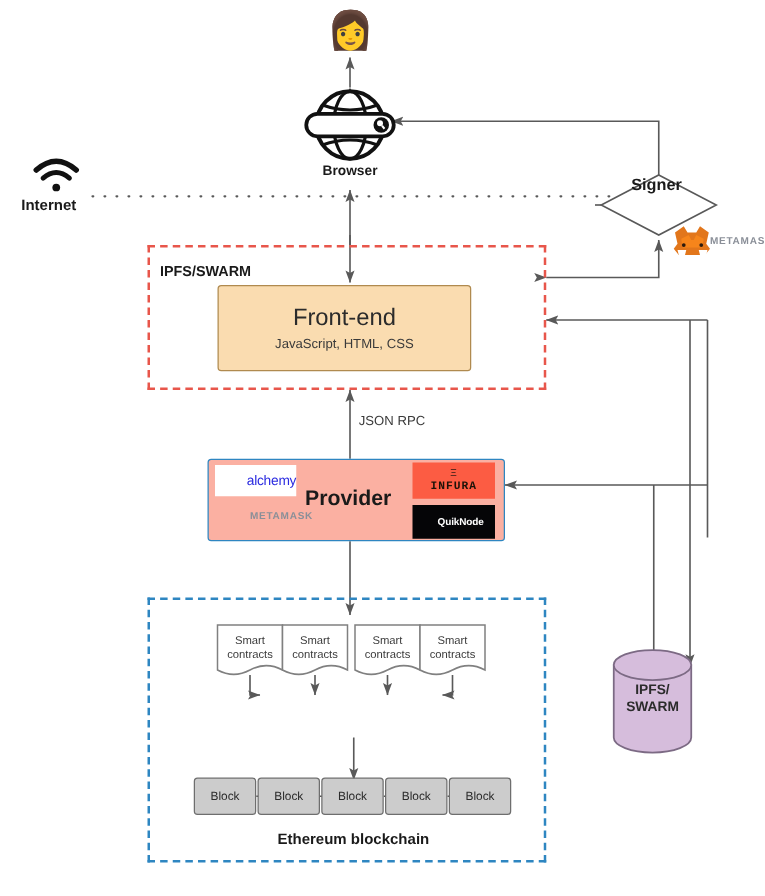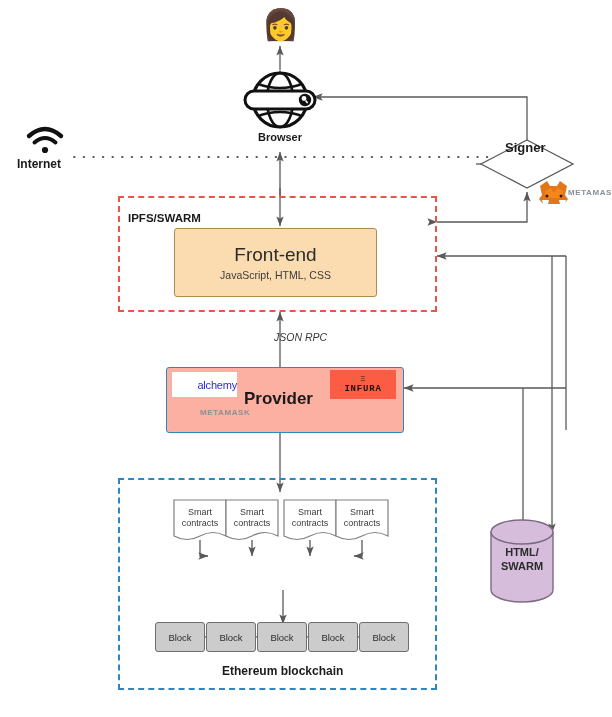--- a/index.html
+++ b/index.html
@@ -385,39 +385,43 @@
   </div>
 
   <div class="ipfs-swarm-box" style="left:118px; top:196px; width:319px; height:116px;"></div>
   <div class="ipfs-swarm-title" style="left:128px; top:212px;">IPFS/SWARM</div>
 
   <div class="frontend-box" style="left:174px; top:228px; width:203px; height:69px;">
     <div class="frontend-title">Front-end</div>
     <div class="frontend-sub">JavaScript, HTML, CSS</div>
   </div>
 
-  <div class="jsonrpc-label" style="left:274px; top:331px;font-style:italic;">JSON RPC</div>
+  <div class="jsonrpc-label" style="left:287px; top:331px;">JSON RPC</div>
 
   <div class="provider-box" style="left:166px; top:367px; width:238px; height:66px;"></div>
   <div class="provider-title" style="left:244px; top:389px;">Provider</div>
 
   <div class="logo-alchemy" style="left:172px; top:372px; width:65px; height:25px;">
     <span style="width:14px;"></span>
     <span class="alc-text">alchemy</span>
   </div>
 
   <div class="logo-metamask-prov" style="left:200px; top:408px;">
     <span class="mm-text">METAMASK</span>
   </div>
 
   <div class="logo-infura" style="left:330px; top:370px; width:66px; height:29px;">
     <span class="inf-mark">Ξ</span>
     <span class="inf-text">INFURA</span>
   </div>
 
+  <div class="logo-quicknode" style="left:330px; top:404px; width:66px; height:27px;">
+    <span style="width:8px;"></span>
+    <span class="qn-text">QuikNode</span>
+  </div>
 
   <div class="chain-box" style="left:118px; top:478px; width:319px; height:212px;"></div>
   <div class="chain-title" style="left:222px; top:664px;">Ethereum blockchain</div>
 
   <div class="sc-label" style="left:174px; top:507px;">
     <span>Smart</span><br>
     <span>contracts</span>
   </div>
   <div class="sc-label" style="left:226px; top:507px;">
     <span>Smart</span><br>
@@ -443,17 +447,17 @@
     <span class="block-text">Block</span>
   </div>
   <div class="block-box" style="left:308px; top:622px; width:50px; height:30px;">
     <span class="block-text">Block</span>
   </div>
   <div class="block-box" style="left:359px; top:622px; width:50px; height:30px;">
     <span class="block-text">Block</span>
   </div>
 
   <div class="cyl-label" style="left:487px; top:546px;">
-    <span>HTML/</span><br>
+    <span>IPFS/</span><br>
     <span>SWARM</span>
   </div>
 
 </div>
 
 </body></html>

